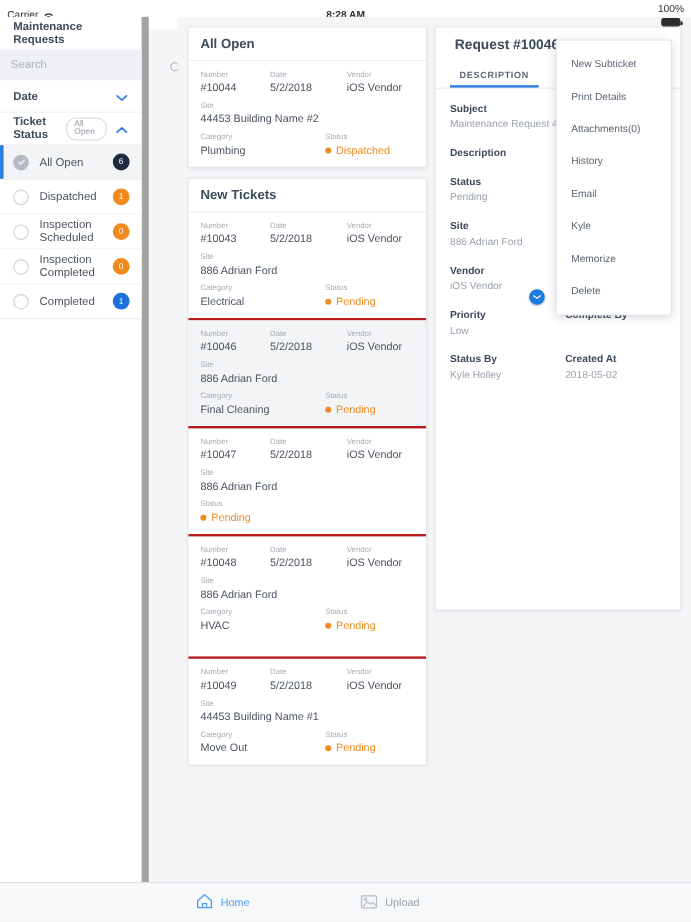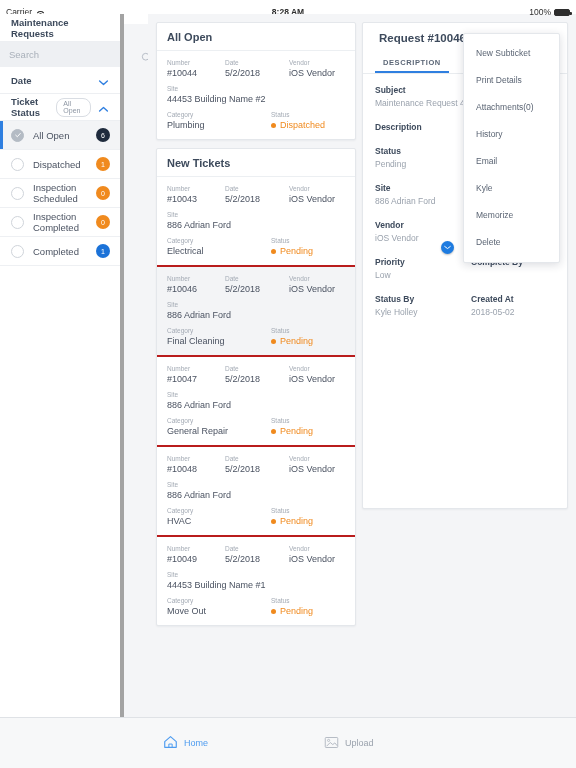--- a/index.html
+++ b/index.html
@@ -14,36 +14,36 @@
   
   .statusbar {
     position: absolute; top: 0; left: 0; width: 576px; height: 14px;
     background: #ffffff;
     display: flex; align-items: center;
     font-size: 8.5px; color: #2d2d2d;
     padding: 12px 6px;
   }
   .sb-left { display: flex; align-items: center; gap: 4px; }
   .sb-center { position: absolute; left: 0; right: 0; text-align: center; font-weight: bold; font-size: 8.5px; }
-  .sb-right { margin-left: auto; display: flex; align-items: center; gap: 3px; z-index: 2; }
+  .sb-right { margin-left: auto; display: flex; align-items: center; gap: 3px; z-index: 2; flex-direction: column; }
   .wifi { width: 9px; height: 7px; position: relative; display:inline-block; }
   .battery {
     width: 16px; height: 7px; border: 1px solid #2d2d2d; border-radius: 2px;
     position: relative; background: #2d2d2d;
   }
   .battery:after {
     content: ""; position: absolute; right: -3px; top: 2px;
     width: 2px; height: 3px; background: #2d2d2d; border-radius: 0 1px 1px 0;
   }
 
   
   .sidebar {
     position: absolute; top: 14px; left: 0; width: 124px; height: 721px;
     background: #ffffff;
-    border-right: 4px solid #a3a3a3;
+    border-right: 6px solid #a3a3a3;
   }
   .sb-title {
     height: 28px; display: flex; align-items: center;
     padding: 0 11px; font-size: 9.5px; color: #3d4a5c; font-weight: 600;
     border-bottom: 1px solid #edeff2;
   }
   .search-box {
     height: 25px; background: #eef0f3;
     display: flex; align-items: center; padding: 0 9px;
   }
@@ -162,27 +162,27 @@
     background: #ffffff; border: 1px solid #e4e7eb; border-radius: 2px;
     box-shadow: 0 2px 8px rgba(30,40,60,0.16); z-index: 40;
     padding: 6px 0;
   }
   .menu-item {
     font-size: 8.5px; color: #5a6473; padding: 8px 12px; line-height: 11px;
   }
 
   
   .tabbar {
-    position: absolute; left: 0; bottom: 0; width: 576px; height: 51px;
+    position: absolute; left: 0; bottom: 0; width: 576px; height: 33px;
     background: #f7f8f9; border-top: 1px solid #dfe2e6;
     display: flex; align-items: center;
   }
   .tabbar-item { display:flex; align-items:center; gap: 6px; font-size: 9px; }
   .tabbar-item.home { margin-left: 163px; color: #4e9cf0; }
-  .tabbar-item.upload { margin-left: 116px; color: #9aa2ad; }
+  .tabbar-item.upload { margin-left: 92px; color: #9aa2ad; }
 </style>
 </head>
 <body>
 
 <div id="app">
 
   <div class="statusbar">
     <div class="sb-left">
       <span>Carrier</span>
       <span class="wifi">
@@ -394,24 +394,20 @@
                 <span class="t-val">iOS Vendor</span>
               </div>
             </div>
             <div class="t-row">
               <div class="t-field full">
                 <span class="t-lab">Site</span>
                 <span class="t-val">886 Adrian Ford</span>
               </div>
             </div>
             <div class="t-row" style="margin-bottom:0">
-              <div class="t-field" style="width:104px">
-                <span class="t-lab">Category</span>
-                <span class="t-val">General Repair</span>
-              </div>
               <div class="t-field" style="flex:1">
                 <span class="t-lab">Status</span>
                 <span class="status-wrap">
                   <span class="dot"></span>
                   <span class="t-val orange">Pending</span>
                 </span>
               </div>
             </div>
           </div>
           <div class="ticket">
@@ -428,21 +424,21 @@
                 <span class="t-lab">Vendor</span>
                 <span class="t-val">iOS Vendor</span>
               </div>
             </div>
             <div class="t-row">
               <div class="t-field full">
                 <span class="t-lab">Site</span>
                 <span class="t-val">886 Adrian Ford</span>
               </div>
             </div>
-            <div class="t-row" style="margin-bottom:0">
+            <div class="t-row" style="margin-bottom:12px">
               <div class="t-field" style="width:104px">
                 <span class="t-lab">Category</span>
                 <span class="t-val">HVAC</span>
               </div>
               <div class="t-field" style="flex:1">
                 <span class="t-lab">Status</span>
                 <span class="status-wrap">
                   <span class="dot"></span>
                   <span class="t-val orange">Pending</span>
                 </span>

